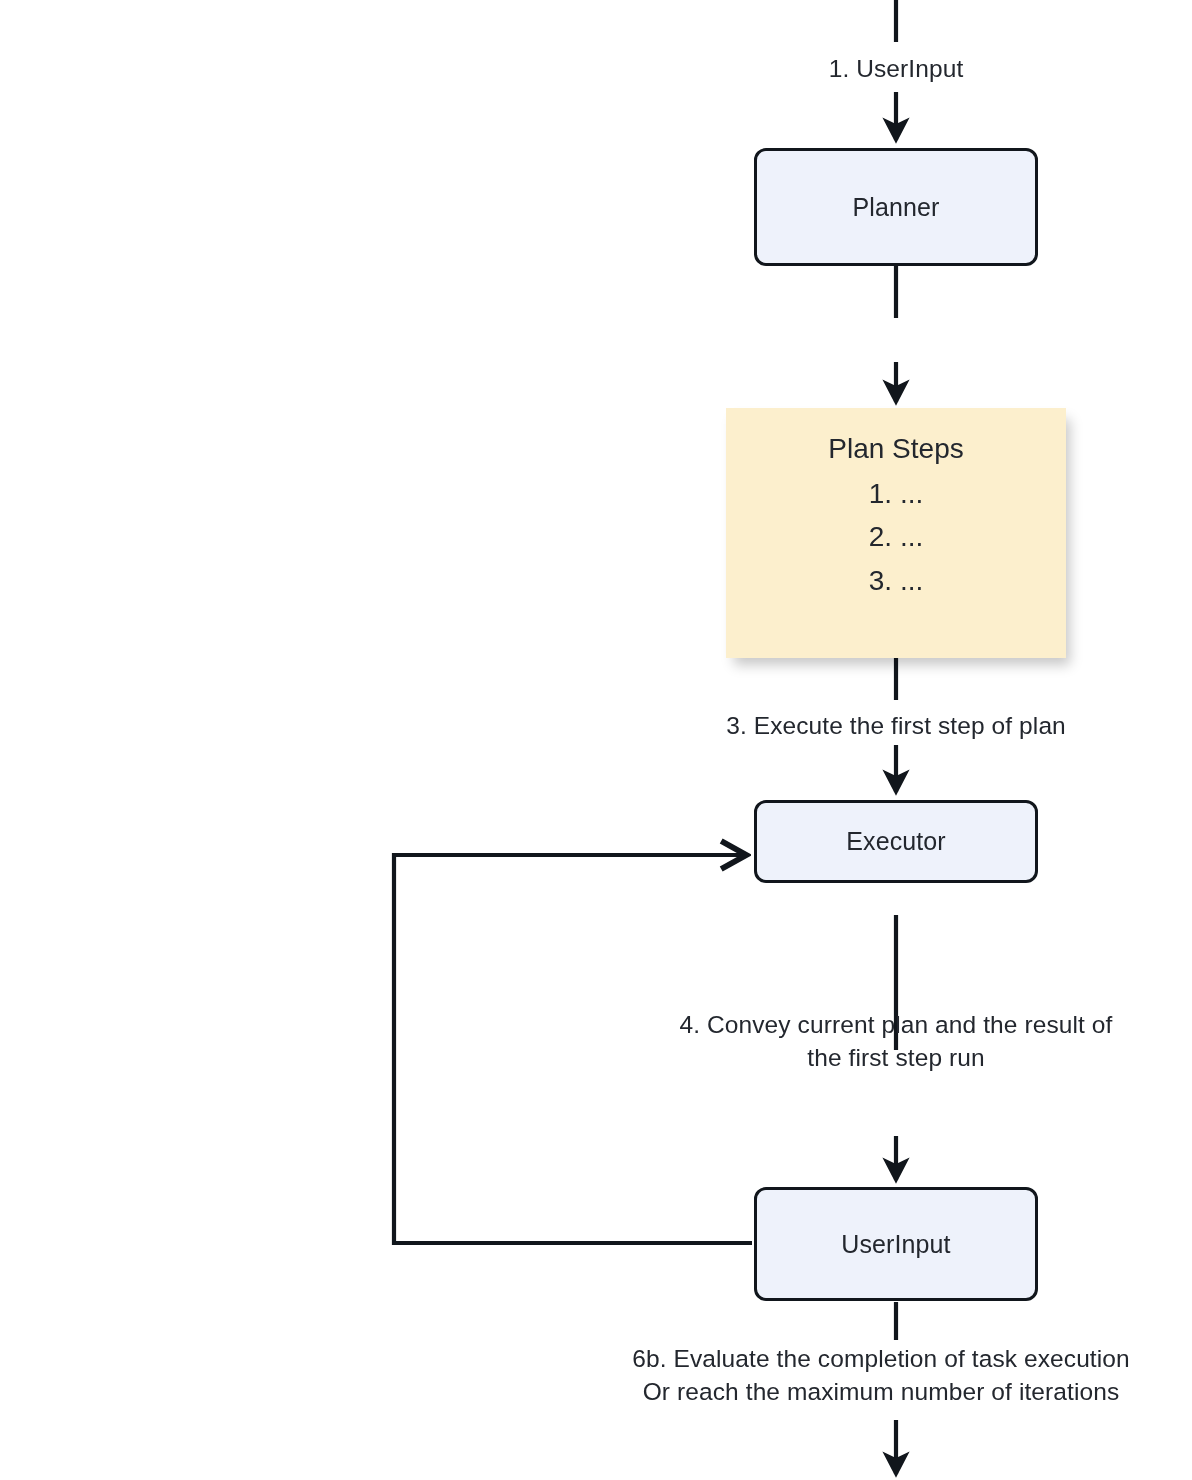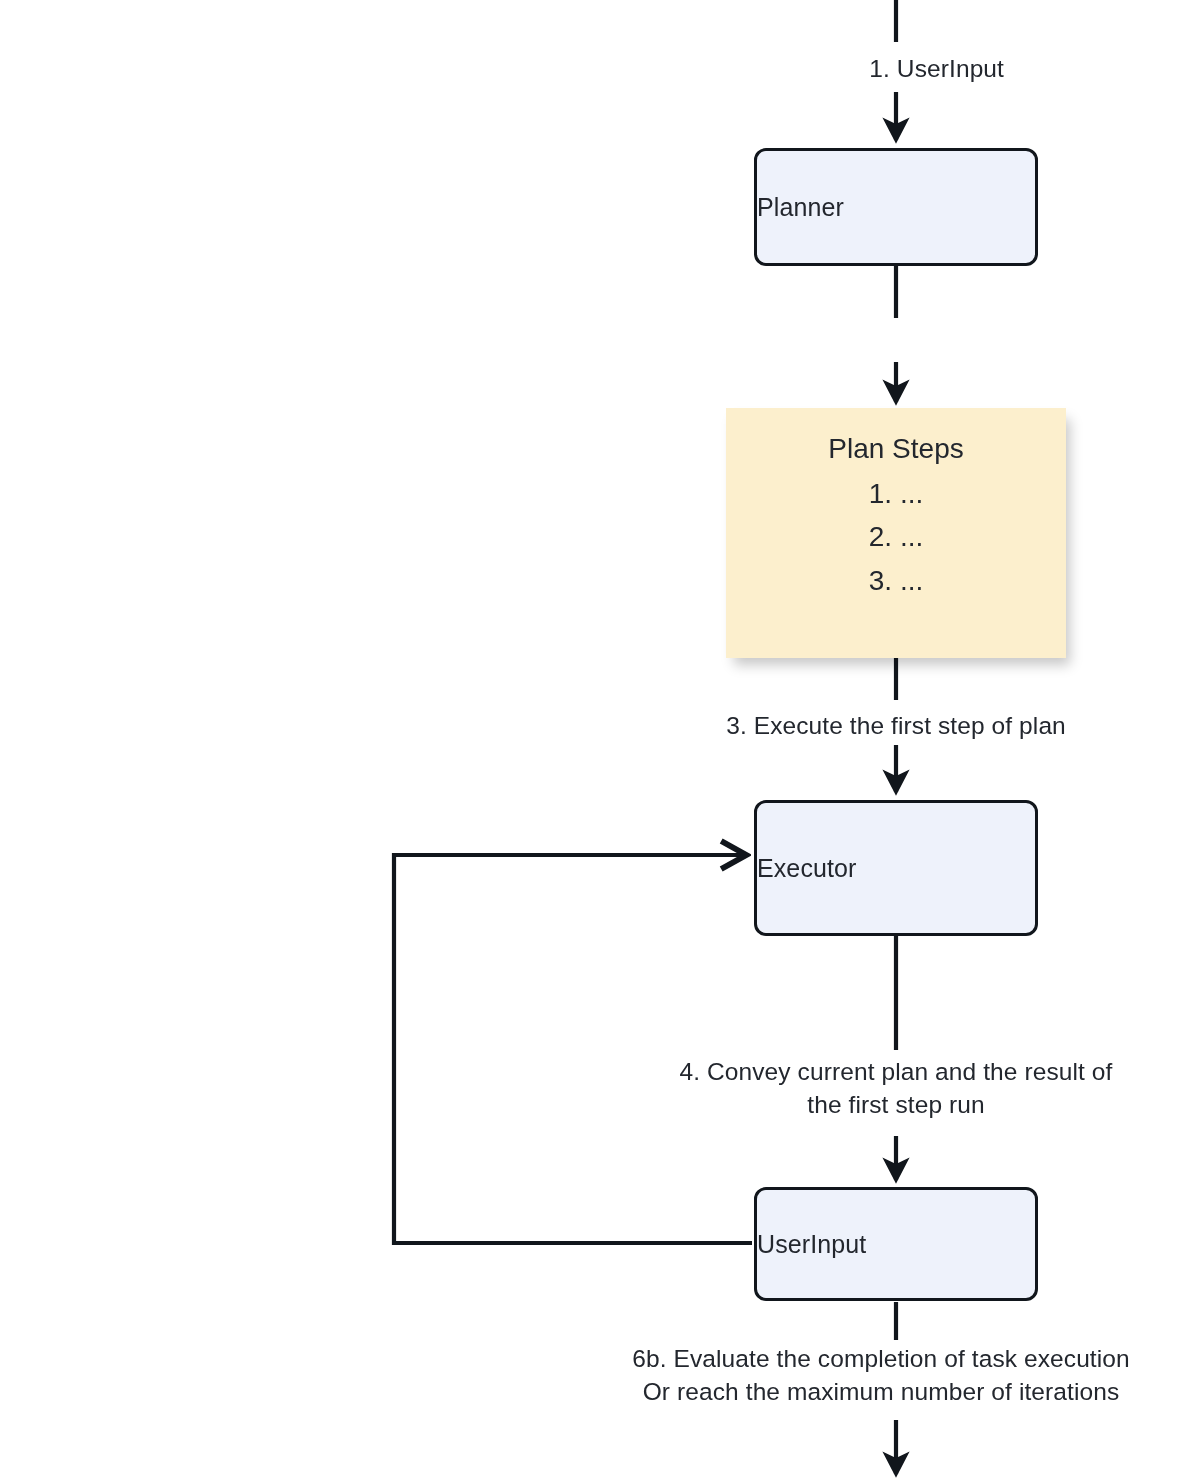--- a/index.html
+++ b/index.html
@@ -26,21 +26,21 @@
     height: 1480px;
     pointer-events: none;
   }
 
   
   .node {
     position: absolute;
     box-sizing: border-box;
     display: flex;
     align-items: center;
-    justify-content: flex-start;
+    justify-content: center;
   }
   .node-proc {
     background: #eef2fb;
     border: 3.5px solid #11161c;
     border-radius: 12px;
     font-size: 25px;
     color: #23272e;
     letter-spacing: .1px;
   }
   .node-note {
@@ -109,44 +109,44 @@
       <line x1="896" y1="1136" x2="896" y2="1180" marker-end="url(#arrow-filled)"></line>
 
       <path d="M 752 1243 L 394 1243 L 394 855 L 745 855" stroke-linejoin="miter" marker-end="url(#arrow-open)"></path>
 
       <line x1="896" y1="1302" x2="896" y2="1340"></line>
 
       <line x1="896" y1="1420" x2="896" y2="1474" marker-end="url(#arrow-filled)"></line>
     </g>
   </svg>
 
-  <div class="edge-label el-center" style="left:704px; top:52px; width:300px;text-align:right;">1. UserInput</div>
+  <div class="edge-label el-center" style="left:746px; top:52px; width:300px;">1. UserInput</div>
 
 
   <div class="edge-label el-center" style="left:646px; top:709px; width:500px;">3. Execute the first step of plan</div>
 
-  <div class="edge-label el-center" style="left:616px; top:1055px; width:560px;">4. Convey current plan and the result of
+  <div class="edge-label el-center" style="left:616px; top:1008px; width:560px;">4. Convey current plan and the result of
 the first step run</div>
 
 
   <div class="edge-label el-center" style="left:570px; top:1342px; width:622px;">6b. Evaluate the completion of task execution
 Or reach the maximum number of iterations</div>
 
   <div class="node node-proc" style="left:754px; top:148px; width:284px; height:118px;">
     <span>Planner</span>
   </div>
 
   <div class="node node-note" style="left:726px; top:408px; width:340px; height:250px;">
     <span class="note-title">Plan Steps</span>
     <span class="note-line">1. ...</span>
     <span class="note-line">2. ...</span>
     <span class="note-line">3. ...</span>
   </div>
 
-  <div class="node node-proc" style="left:754px; top:800px; width:284px; height:136px;">
+  <div class="node node-proc" style="left:754px; top:800px; width:284px; height:83px;">
     <span>Executor</span>
   </div>
 
   <div class="node node-proc" style="left:754px; top:1187px; width:284px; height:114px;">
     <span>UserInput</span>
   </div>
 
 </div>
 
 </body></html>

